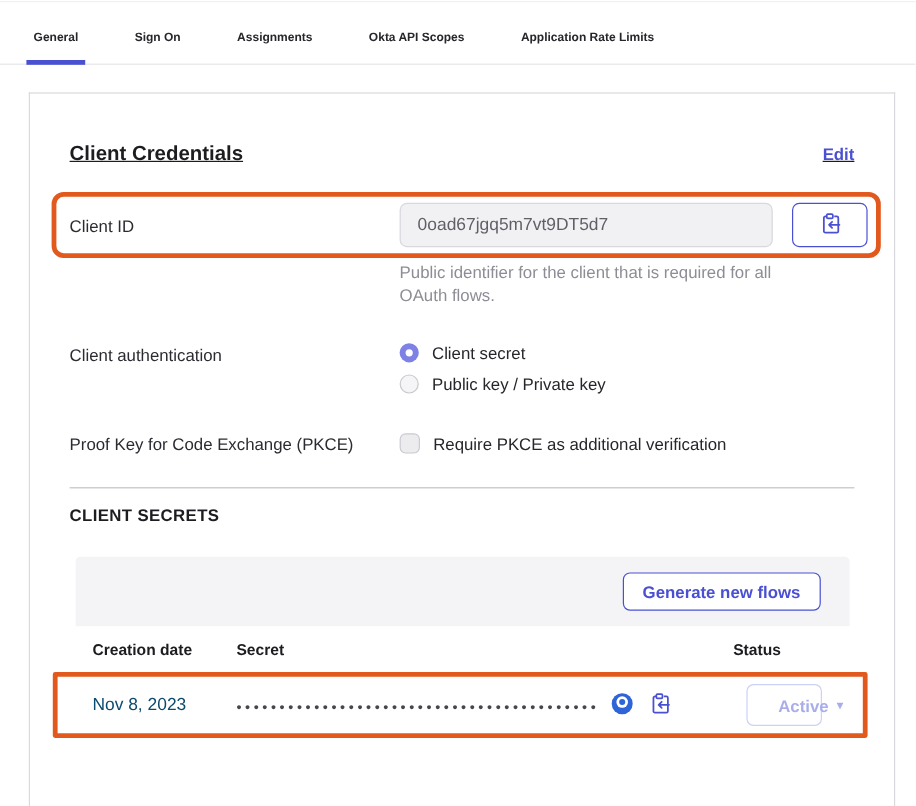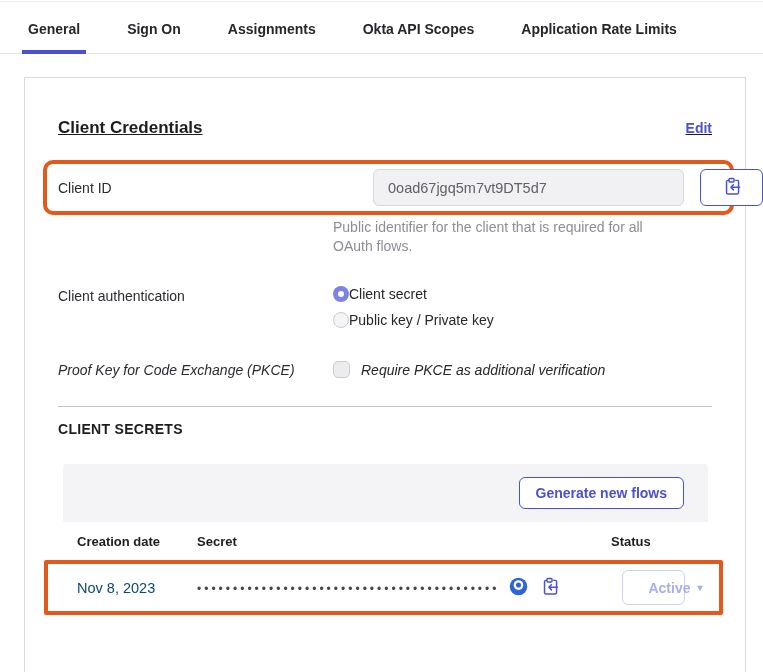--- a/index.html
+++ b/index.html
@@ -3,54 +3,54 @@
 <meta charset="utf-8">
 <style>
   * { box-sizing: border-box; margin: 0; padding: 0; }
   html, body { width: 763px; height: 672px; overflow: hidden; background: #fff; }
   body { font-family: "Liberation Sans", sans-serif; color: #1d1d21; }
 
   .top-hairline { height: 2px; border-bottom: 1px solid #ededf0; }
 
   
   .tabs { display: flex; align-items: flex-end; height: 52px; border-bottom: 1px solid #e6e6ea; padding-left: 22px; gap: 35px; background: #fff; }
-  .tab { font-size: 14px; font-weight: 700; color: #26262b; padding: 0 6px 13px; border-bottom: 4px solid transparent; margin-bottom: -1px; cursor: pointer; white-space: nowrap; }
+  .tab { font-size: 10px; font-weight: 700; color: #26262b; padding: 0 6px 13px; border-bottom: 4px solid transparent; margin-bottom: -1px; cursor: pointer; white-space: nowrap; }
   .tab.active { border-bottom-color: #4a50d2; }
 
   
   .card { margin: 23px 17px 0 24px; border: 1px solid #d9d9de; border-bottom: none; height: 595px; background: #fff; }
   .card-inner { padding: 0 33px; }
 
   .section-head { display: flex; justify-content: space-between; align-items: center; margin-top: 40px; text-decoration: underline; }
   .section-title { font-size: 17px; font-weight: 700; color: #1d1d21; }
   .edit-link { font-size: 14px; font-weight: 700; color: #4a50d2; cursor: pointer; }
 
   
   .hl1 { border: 4px solid #e2591d; border-radius: 10px; margin: 22px -22px 0 -15px; padding: 5px 0 5px 11px; }
   .hl2 { border: 4px solid #e2591d; border-radius: 2px; margin: 0 -15px 0 -19px; }
 
   .form-row { display: flex; align-items: center; }
   .form-label { width: 275px; flex: 0 0 275px; font-size: 14px; color: #2b2b31; }
   .form-label.top { align-self: flex-start; padding-top: 2px; }
 
-  .id-field-wrap { display: flex; gap: 16px; align-items: center; margin-left: 40px; }
+  .id-field-wrap { display: flex; gap: 16px; align-items: center; }
   .id-field { width: 311px; height: 37px; background: #f1f1f3; border: 1px solid #d8d8dd; border-radius: 6px; display: flex; align-items: center; padding-left: 14px; font-size: 14.5px; color: #5f5f66; }
   .copy-btn { width: 63px; height: 37px; background: #fff; border: 1px solid #4a50d2; border-radius: 6px; display: flex; align-items: center; justify-content: center; cursor: pointer; }
 
   .helper { margin: 3px 0 0 275px; width: 345px; font-size: 14px; line-height: 19px; color: #8d8d95; }
 
   .auth-row { margin-top: 30px; align-items: flex-start; }
   .radio-group { display: flex; flex-direction: column; gap: 10px; }
-  .radio-opt { display: flex; align-items: center; font-size: 14px; color: #26262b; cursor: pointer; }
+  .radio-opt { display: flex; align-items: center; gap: 11px; font-size: 14px; color: #26262b; cursor: pointer; }
   .radio { width: 16px; height: 16px; border-radius: 50%; flex: 0 0 16px; }
   .radio.on { background: #7d82e4; position: relative; }
   .radio.on::after { content: ""; position: absolute; left: 5px; top: 5px; width: 6px; height: 6px; border-radius: 50%; background: #fff; }
   .radio.off { background: #f5f5f7; border: 1px solid #c9c9cf; }
 
-  .pkce-row { margin-top: 33px; font-style: italic; }
+  .pkce-row { margin-top: 33px; }
   .check-opt { display: flex; align-items: center; gap: 11px; font-size: 14px; color: #26262b; cursor: pointer; }
   .checkbox { width: 17px; height: 17px; border-radius: 5px; background: #ececef; border: 1px solid #cacad0; flex: 0 0 17px; }
 
   .divider { margin-top: 28px; border: none; border-top: 1px solid #c3c3c8; }
 
   .subsection-title { margin-top: 14px; font-size: 14px; font-weight: 700; letter-spacing: 0.3px; color: #1d1d21; }
 
   
   .table { margin: 27px 0 0 5px; width: 645px; }
   .table-toolbar { height: 58px; background: #f4f4f6; border-radius: 4px 4px 0 0; display: flex; justify-content: flex-end; align-items: center; padding-right: 24px; }

